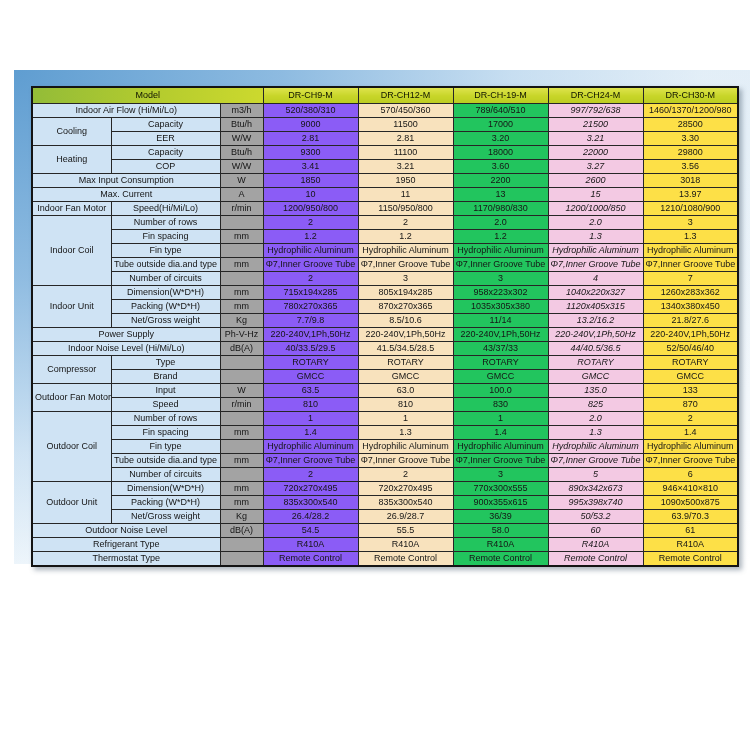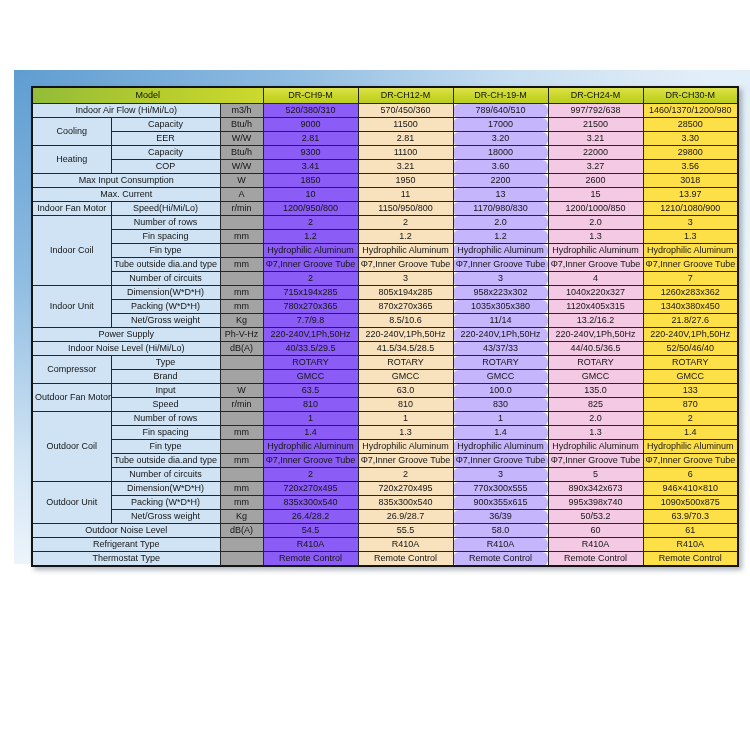--- a/index.html
+++ b/index.html
@@ -44,22 +44,22 @@
     color:#101400;
   }
   th.model-name{
     background:linear-gradient(180deg,#dde34c 0%,#c7d528 55%,#bccd22 100%);
     color:#101400;
   }
   td.lab{background:#cfe3f4;text-align:left;padding-left:4px;}
   td.unit{background:#a3a3a3;}
   td.m0{background:#8b5cf6;margin-top:21px;}
   td.m1{background:#f8e2bd;}
-  td.m2{background:#c4b5fd;border-radius:6px;}
-  td.m3{background:#f3c9e3;}
+  td.m2{background:#22c55e;}
+  td.m3{background:#f3c9e3;font-style:italic;}
   td.m4{background:#fde047;}
 </style>
 </head>
 <body>
 
 <div class="photo"></div>
 
 <table class="spec">
   <colgroup>
     <col style="width:79px">

